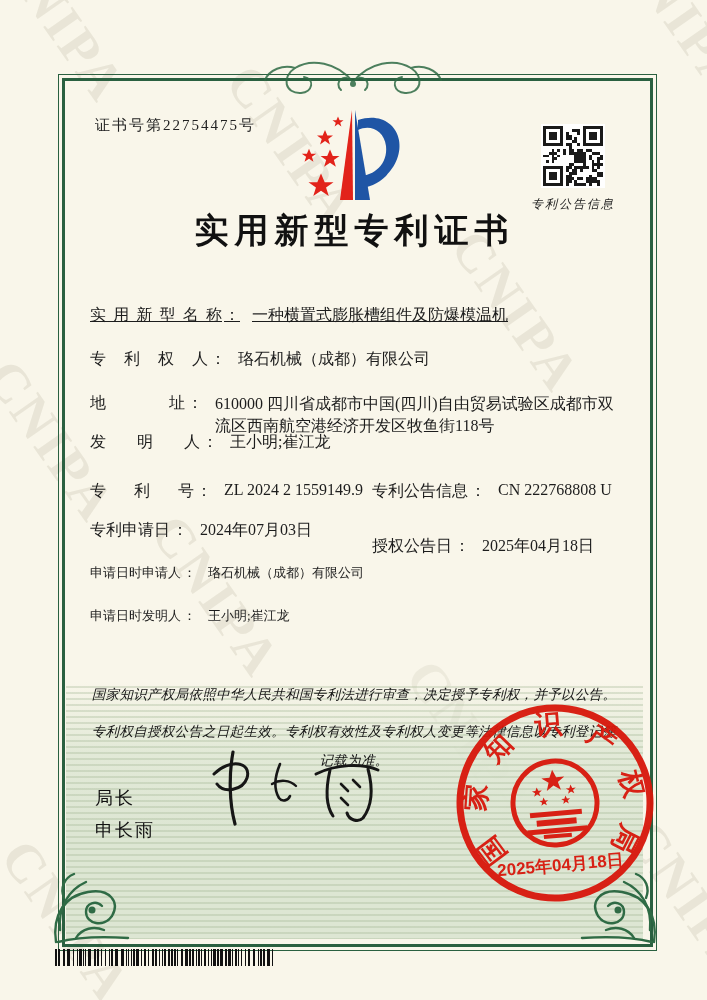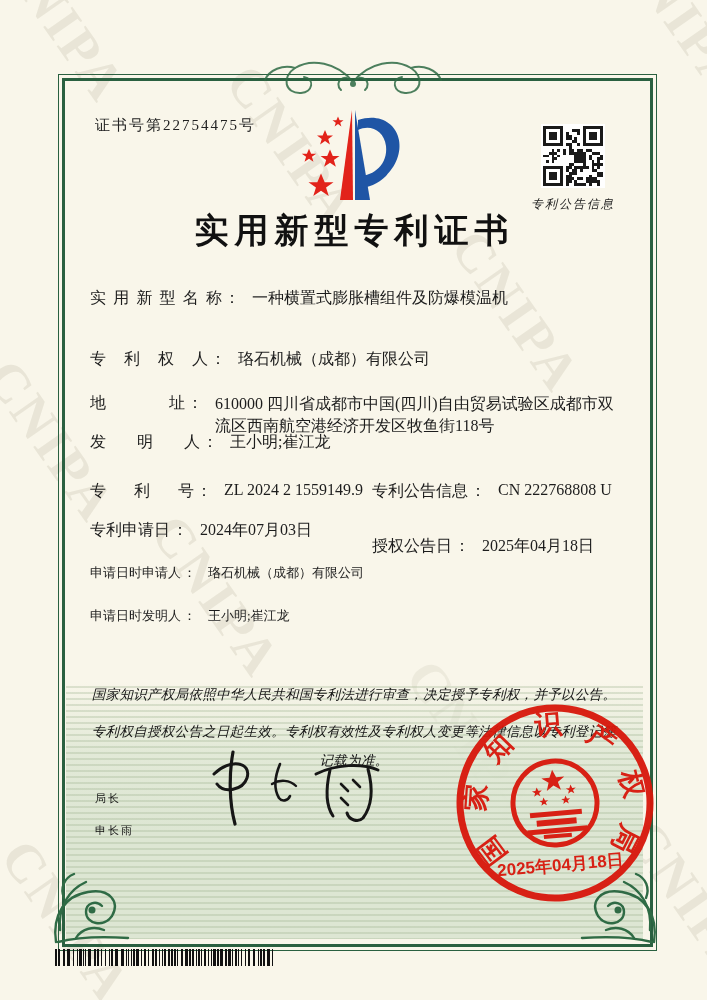--- a/index.html
+++ b/index.html
@@ -44,21 +44,21 @@
   .val{margin-left:10px;}
   .row.small{font-size:13px;}
   .addr-val{width:400px;line-height:22px;}
   .col2{left:372px;}
 
   .statement{position:absolute;left:80px;top:672px;width:548px;z-index:4;
              font-family:"DejaVu Serif",serif;font-style:italic;
              font-size:13.5px;color:#141414;line-height:29px;letter-spacing:0.3px;}
   .statement p{margin:8px;text-align:center;}
 
-  .director{position:absolute;left:95px;top:782px;z-index:4;font-size:11px;color:#111;
+  .director{position:absolute;left:95px;top:782px;z-index:4;font-size:18px;color:#111;
             font-family:"Liberation Sans",sans-serif;letter-spacing:2px;line-height:32px;}
 
   .signature{position:absolute;left:200px;top:740px;z-index:5;}
 
   .seal{position:absolute;left:450px;top:698px;z-index:5;transform:rotate(-5deg);opacity:0.95;}
 
   .footer{position:absolute;left:62px;top:905px;width:585px;text-align:center;
           font-size:13px;color:#222;z-index:4;letter-spacing:1px;}
 
   .barcode{position:absolute;left:55px;top:949px;z-index:4;}
@@ -267,21 +267,21 @@
         <rect x="13" y="20" width="1" height="1" fill="#1a1a1a"></rect>
         <rect x="14" y="20" width="1" height="1" fill="#1a1a1a"></rect>
         <rect x="16" y="20" width="1" height="1" fill="#1a1a1a"></rect>
         <rect x="19" y="20" width="1" height="1" fill="#1a1a1a"></rect>
       </svg>
     <div class="qr-caption">专利公告信息</div>
   </div>
 
   <h1 class="title">实用新型专利证书</h1>
 
-  <div class="row" style="top:288px;">
+  <div class="row" style="top:305px;text-decoration:underline;">
     <span class="jlabel w132">实用新型名称</span>
       <span class="colon">：</span>
     <span class="val">一种横置式膨胀槽组件及防爆模温机</span>
   </div>
 
   <div class="row" style="top:349px;">
     <span class="jlabel w118">专利权人</span>
       <span class="colon">：</span>
     <span class="val">珞石机械（成都）有限公司</span>
   </div>

